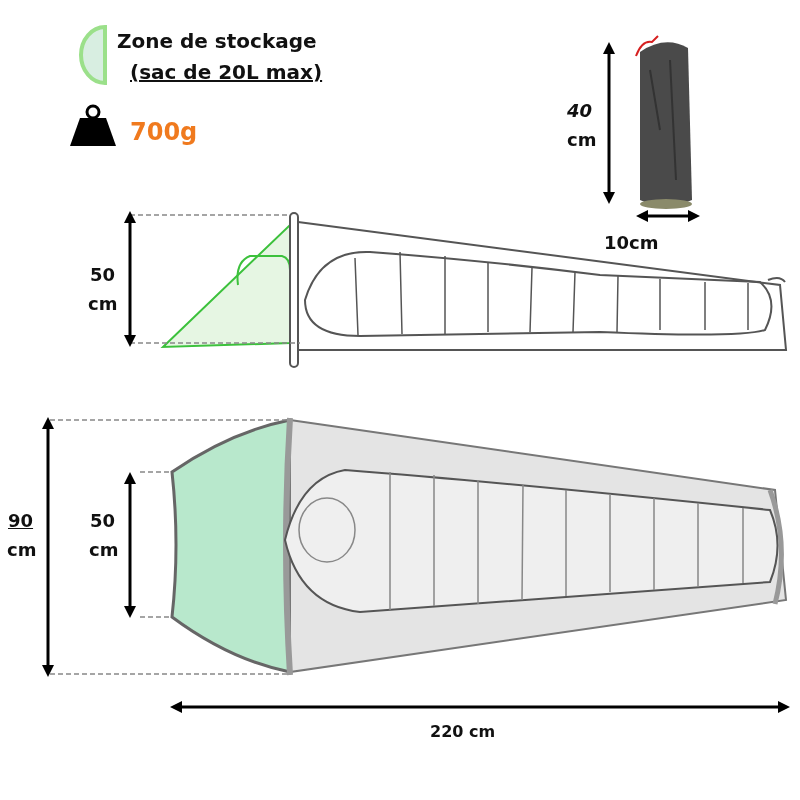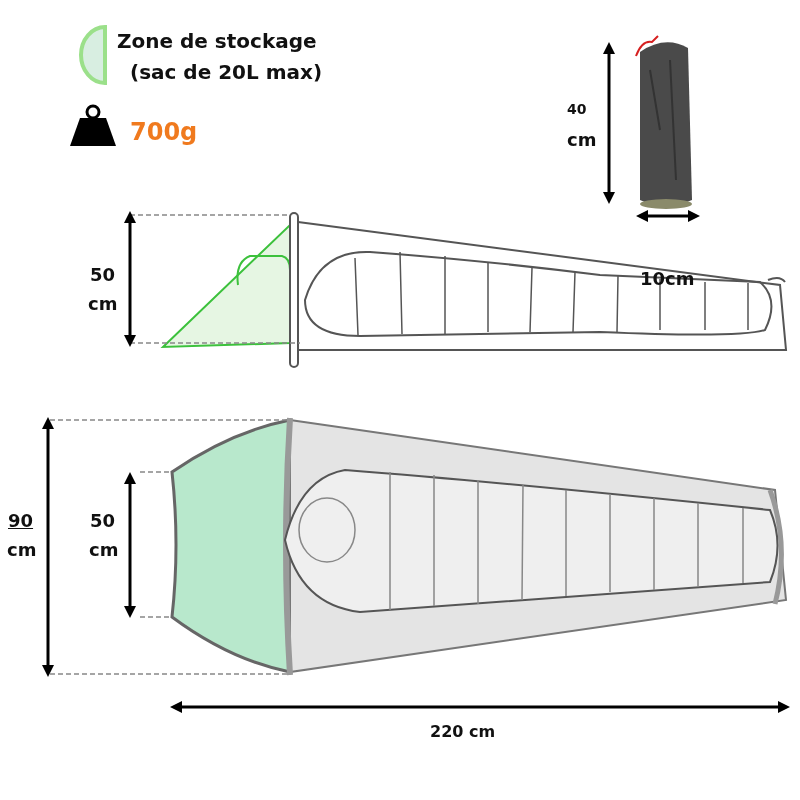--- a/index.html
+++ b/index.html
@@ -59,26 +59,26 @@
   <line x1="50" y1="420" x2="290" y2="420" stroke="#888" stroke-width="1.5" stroke-dasharray="5,3"></line>
   <line x1="50" y1="674" x2="290" y2="674" stroke="#888" stroke-width="1.5" stroke-dasharray="5,3"></line>
   <line x1="140" y1="472" x2="172" y2="472" stroke="#888" stroke-width="1.5" stroke-dasharray="5,3"></line>
   <line x1="140" y1="617" x2="172" y2="617" stroke="#888" stroke-width="1.5" stroke-dasharray="5,3"></line>
   <line x1="48" y1="423" x2="48" y2="671" stroke="#000" stroke-width="3" marker-start="url(#ah)" marker-end="url(#ah)"></line>
   <line x1="130" y1="478" x2="130" y2="612" stroke="#000" stroke-width="3" marker-start="url(#ah)" marker-end="url(#ah)"></line>
   <line x1="176" y1="707" x2="784" y2="707" stroke="#000" stroke-width="3" marker-start="url(#ah)" marker-end="url(#ah)"></line>
 </svg>
 
 <div class="txt" style="left:117px;top:31px;font-size:20px;">Zone de stockage</div>
-<div class="txt" style="left:130px;top:62px;font-size:20px;">(sac de 20L max)</div>
+<div class="txt" style="left:130px;top:62px;font-size:20px;text-decoration:underline;">(sac de 20L max)</div>
 <div class="txt" style="left:130px;top:120px;font-size:24px;color:#f07a1e;">700g</div>
 
-<div class="txt" style="left:567px;top:102px;font-size:14px;">40</div>
+<div class="txt" style="left:567px;top:102px;font-size:18px;font-style:italic;">40</div>
 <div class="txt" style="left:567px;top:131px;font-size:18px;">cm</div>
-<div class="txt" style="left:640px;top:234px;font-size:18px;margin-top:36px;">10cm</div>
+<div class="txt" style="left:604px;top:234px;font-size:18px;">10cm</div>
 
 <div class="txt" style="left:90px;top:266px;font-size:18px;">50</div>
 <div class="txt" style="left:88px;top:295px;font-size:18px;">cm</div>
 
 <div class="txt" style="left:8px;top:512px;font-size:18px;text-decoration:underline;">90</div>
 <div class="txt" style="left:7px;top:541px;font-size:18px;">cm</div>
 <div class="txt" style="left:90px;top:512px;font-size:18px;">50</div>
 <div class="txt" style="left:89px;top:541px;font-size:18px;">cm</div>
 <div class="txt" style="left:430px;top:724px;font-size:16px;">220 cm</div>
 

